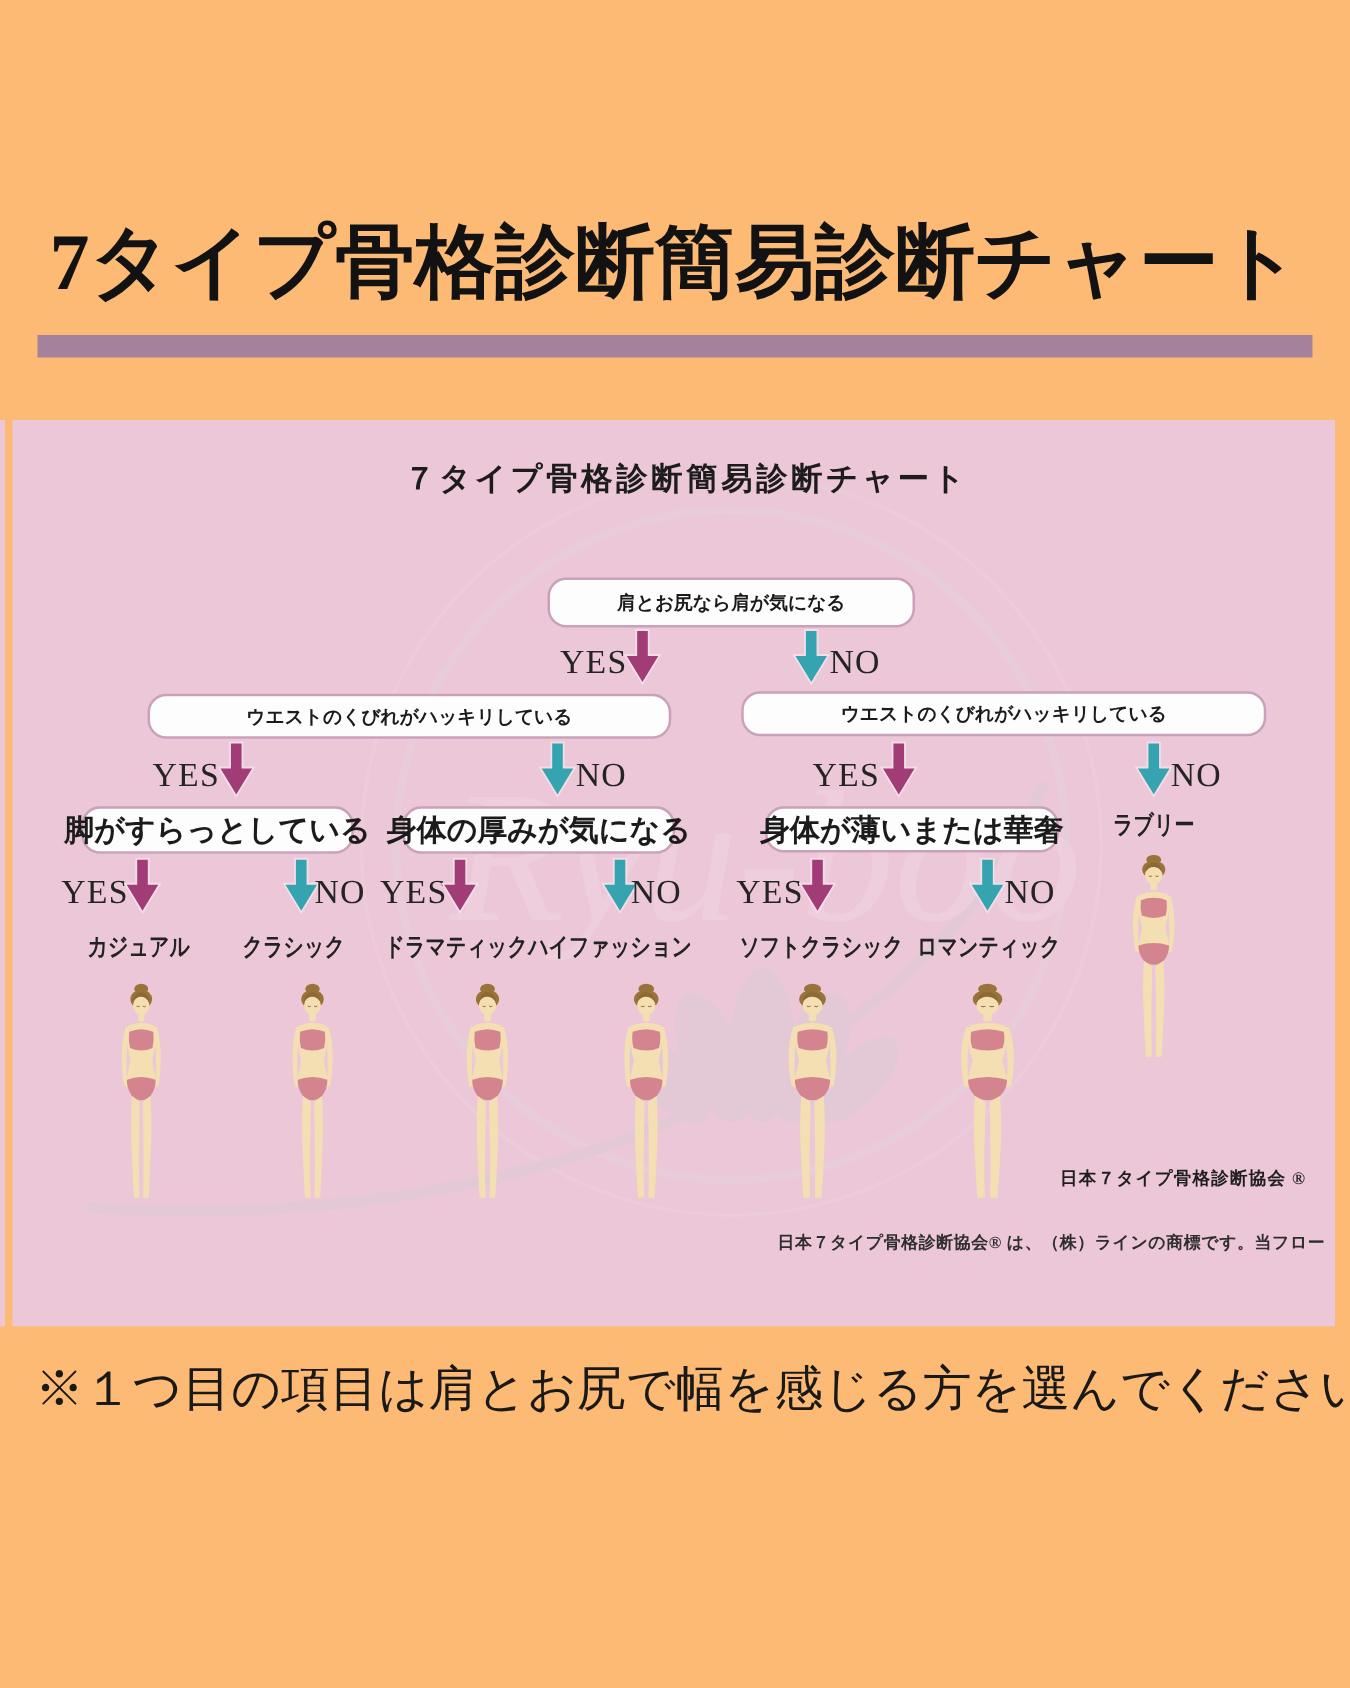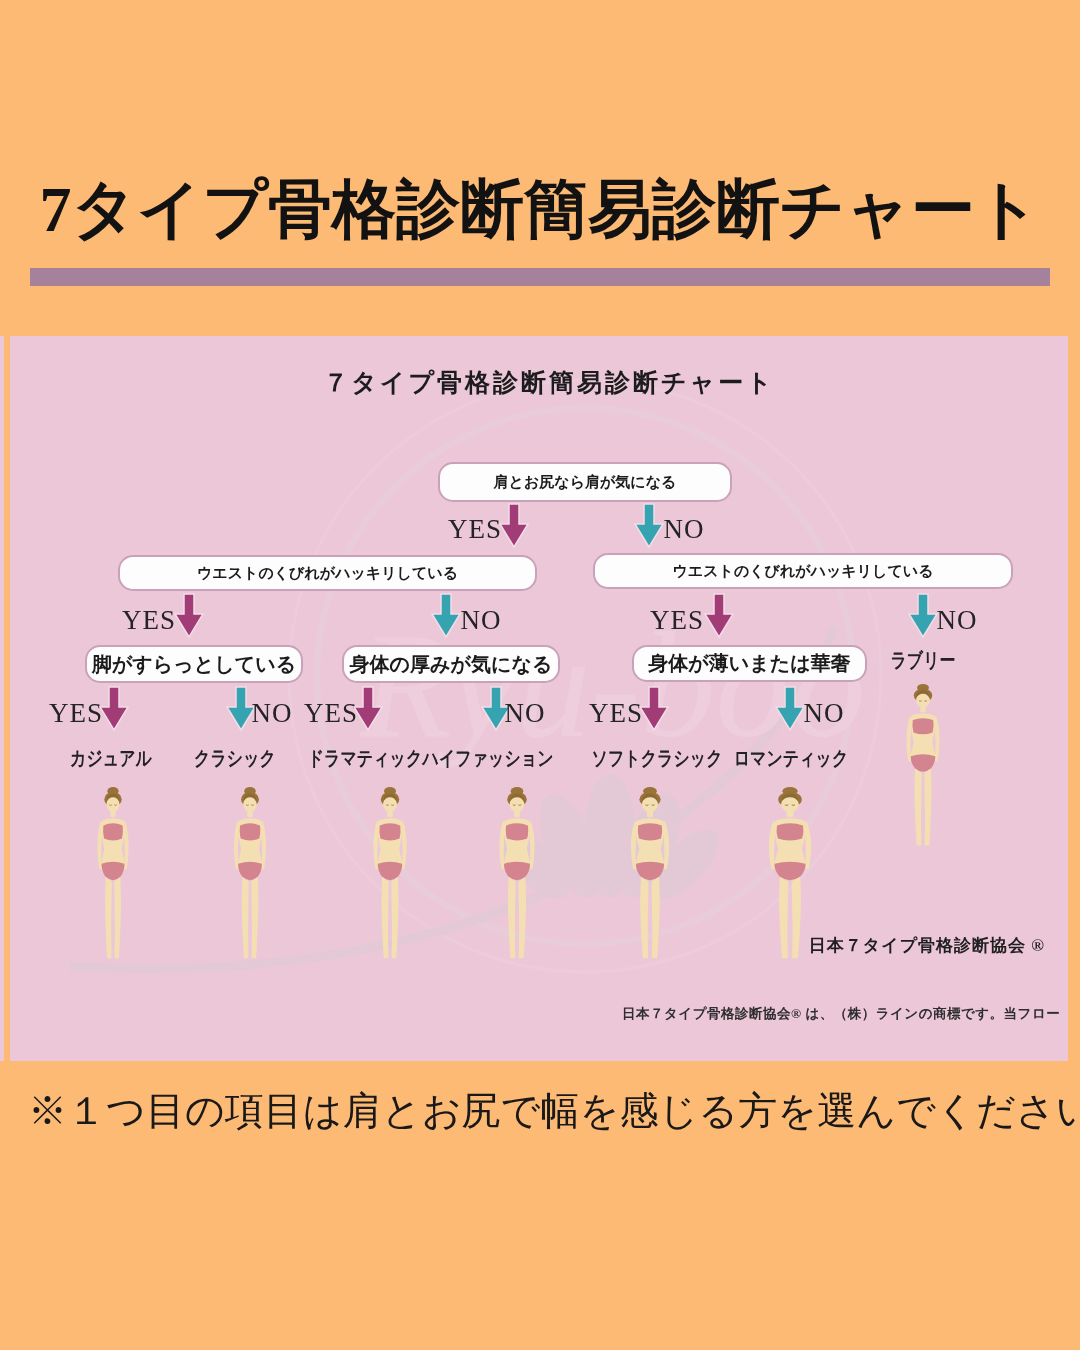--- a/index.html
+++ b/index.html
@@ -35,45 +35,45 @@
   .chart-title{
     position:absolute;left:0;top:30px;width:1078px;text-align:center;
     font-weight:700;font-size:25px;letter-spacing:3px;color:#1c1c1c;white-space:nowrap;
   }
   .qbox{
     position:absolute;background:#fefdfe;border:2px solid #c9a2b9;border-radius:15px;
     display:flex;align-items:center;justify-content:center;
     font-weight:700;color:#1b1b1b;white-space:nowrap;z-index:2;
   }
   .fs21{font-size:15px;}
-  .fs20{font-size:20px;margin-left:20px;}
+  .fs20{font-size:24px;}
   .branch-label{
     position:absolute;transform:translateX(-50%);line-height:1;z-index:2;
     font-family:"Liberation Serif","DejaVu Serif",serif;
     font-weight:400;font-size:27px;letter-spacing:1px;color:#242424;
   }
   .arrow{position:absolute;width:30px;height:46px;transform:translateX(-50%);z-index:2;}
   .arrow svg{display:block;width:30px;height:46px;}
   .fill-yes{fill:var(--yes-color);stroke:#f2dde8;stroke-width:1.5;}
   .fill-no{fill:var(--no-color);stroke:#f2dde8;stroke-width:1.5;}
   .result-label{
     position:absolute;transform:translateX(-50%) scaleX(0.8);line-height:1;z-index:2;
     font-weight:700;font-size:20px;color:#222;white-space:nowrap;
   }
   .figure{position:absolute;z-index:1;}
   .figure svg{display:block;width:100%;height:100%;}
   .credit{
     position:absolute;right:23px;top:598px;z-index:2;white-space:nowrap;
     font-family:"Liberation Serif","DejaVu Serif",serif;
-    font-weight:700;font-size:17px;letter-spacing:1px;color:#1f1f1f;
+    font-weight:700;font-size:14px;letter-spacing:1px;color:#1f1f1f;
   }
   .disclaimer{
     position:absolute;left:612px;top:650px;width:450px;z-index:2;
     font-family:"Liberation Serif","DejaVu Serif",serif;
-    font-weight:600;font-size:13.5px;line-height:16px;letter-spacing:0.5px;color:#2e2e2e;margin-top:20px;
+    font-weight:600;font-size:13.5px;line-height:16px;letter-spacing:0.5px;color:#2e2e2e;
   }
   
   .footer-note{
     position:absolute;left:28px;top:1084px;z-index:2;white-space:nowrap;
     font-weight:400;font-size:39px;color:#191919;
   }
 </style>
 </head>
 <body>
 

